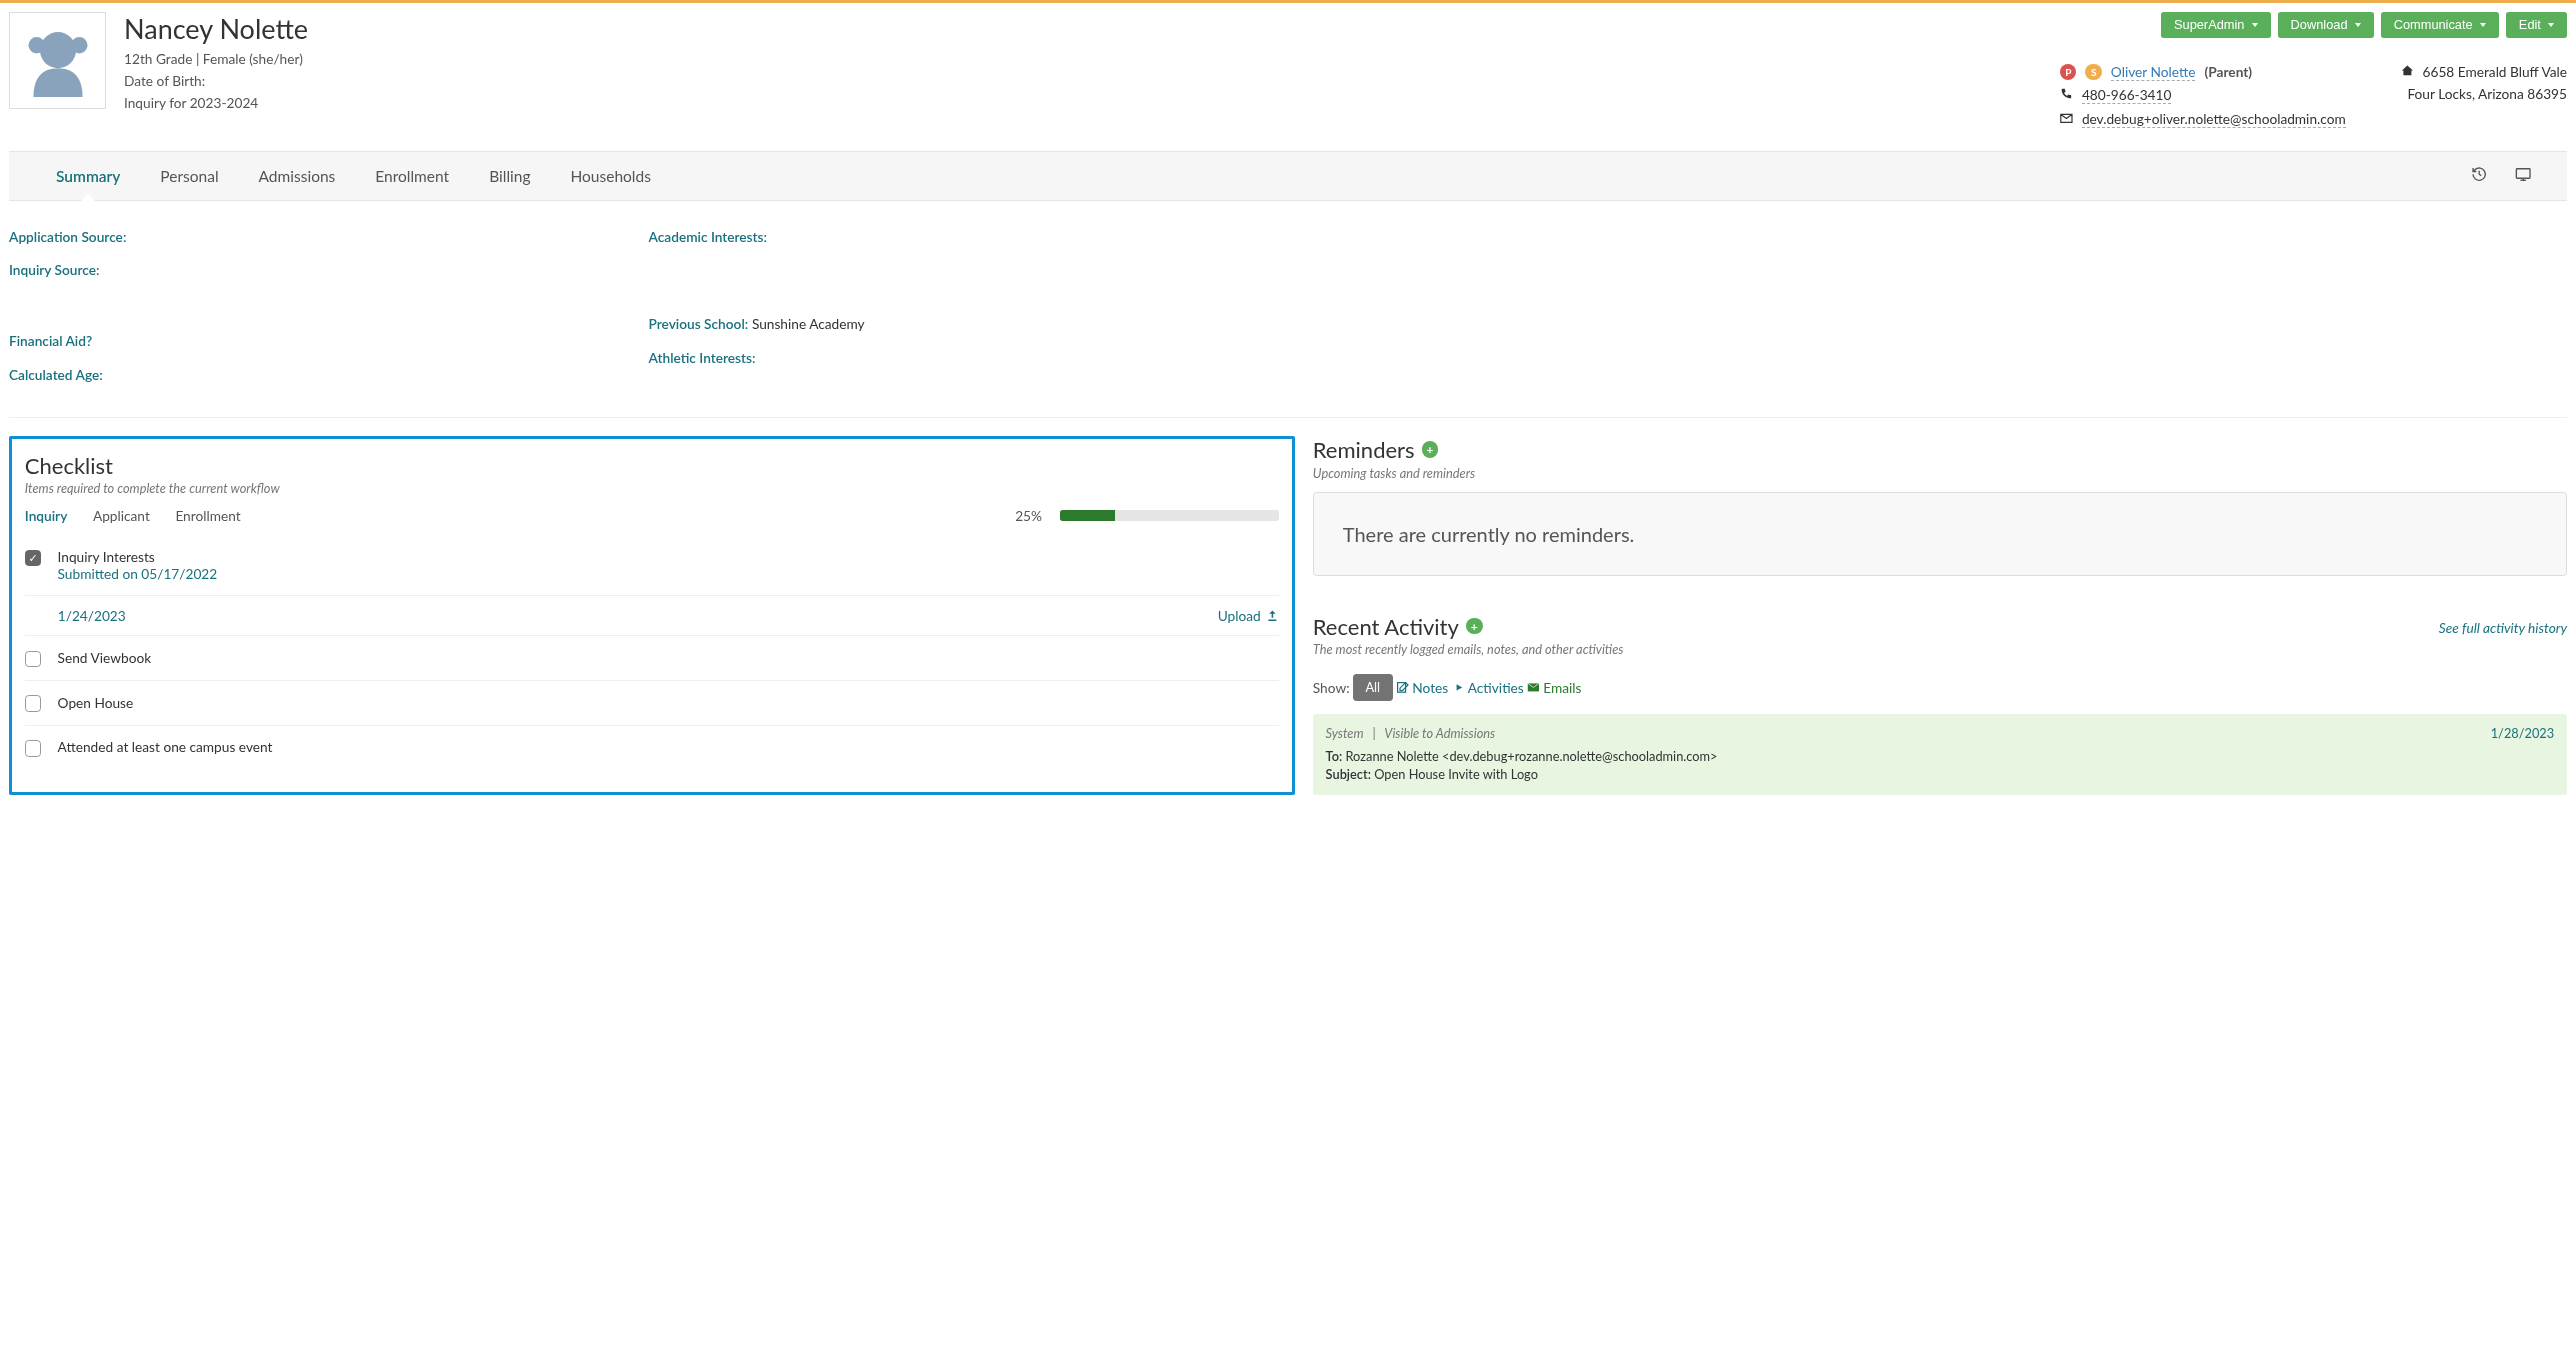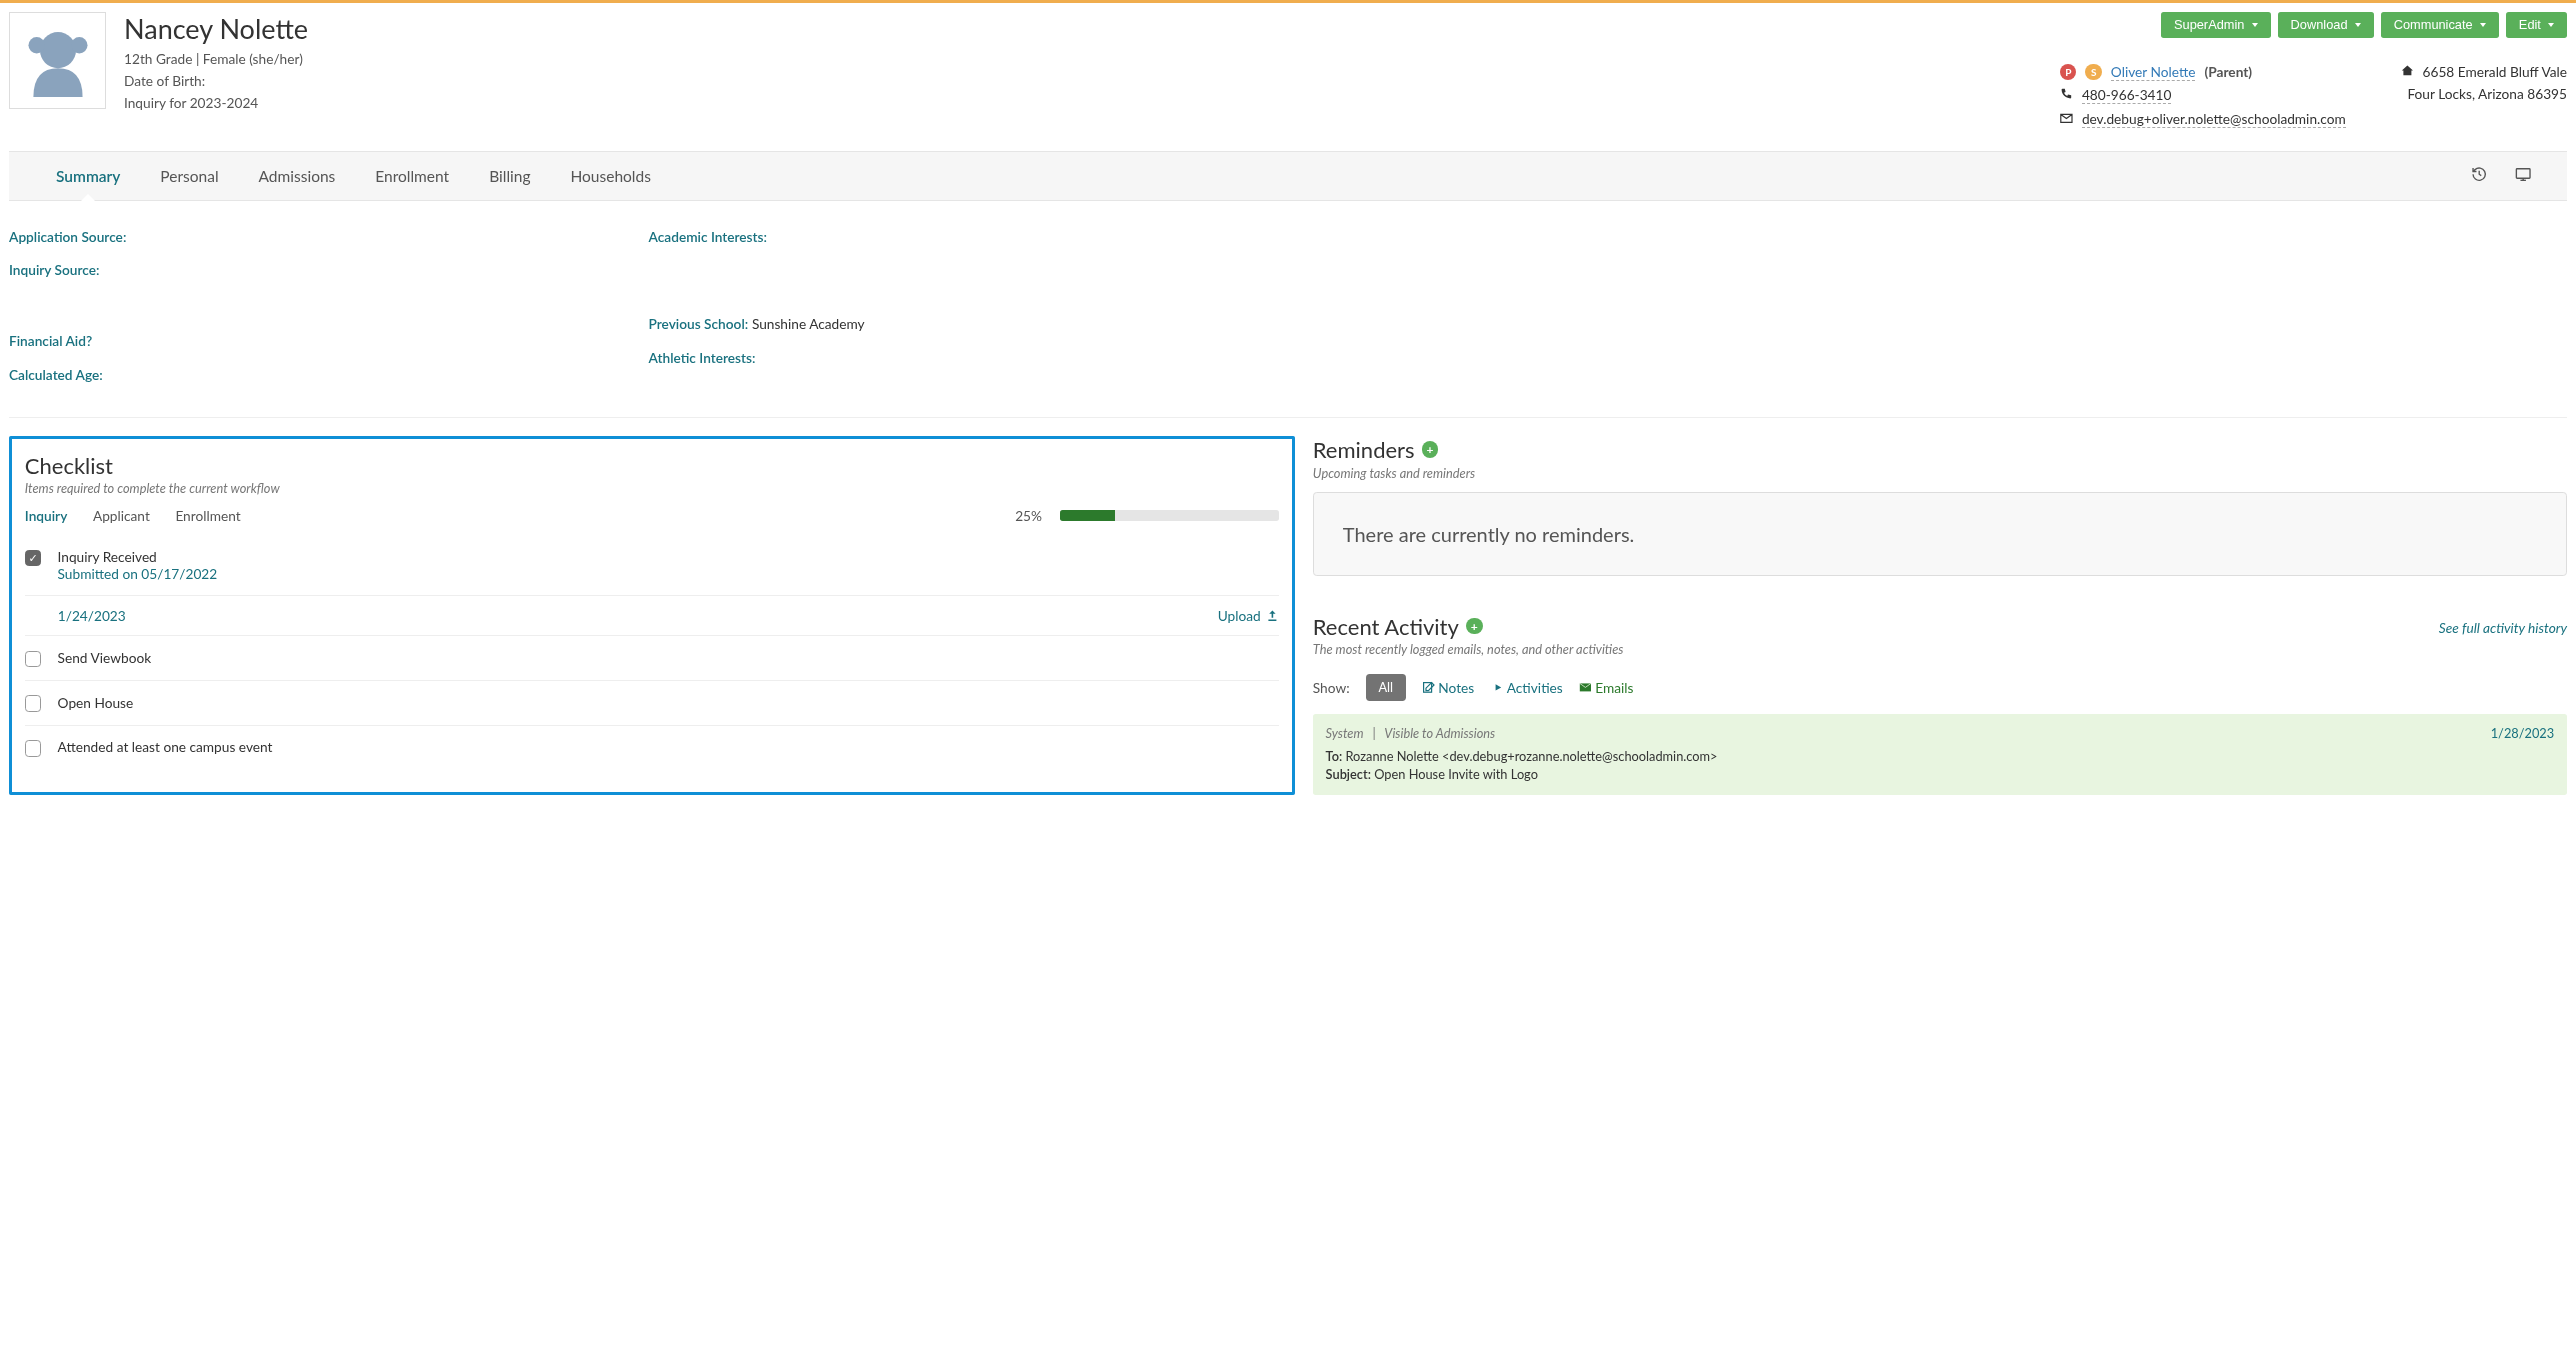--- a/index.html
+++ b/index.html
@@ -134,21 +134,21 @@
   }
   
   .empty-box {
     border:0.9px solid #ddd; border-radius:3.7px; background:#f8f8f8;
     padding:29px; color:#555; font-size:20px; margin-bottom:37px;
   }
   
   .activity-head { display:flex; align-items:center; justify-content:space-between; }
   .full-history { color:#19717f; font-style:italic; font-size:13.7px; cursor:pointer; }
   
-  .show-row { display:flex; align-items:center; gap:16px; margin:16.4px 0 12.8px 0; }
+  .show-row { display:flex; align-items:center; gap:3px; margin:16.4px 0 12.8px 0; }
   .show-label { color:#555; }
   .pill-all { background:#737373; color:#fff; padding:5.5px 12.8px; border-radius:3.7px; font-size:12.8px; cursor:pointer; }
   .filter-link { color:#19717f; font-size:13.7px; display:flex; align-items:center; gap:3.7px; cursor:pointer; }
   .filter-link.green { color:#2c7a2c; }
   
   .activity-card { background:#e8f5e0; border-radius:2.7px; padding:11px 12.8px; }
   .act-top { display:flex; justify-content:space-between; font-size:12.8px; margin-bottom:7.3px; }
   .act-meta { color:#777; font-style:italic; }
   .act-date { color:#19717f; }
   .act-line { font-size:12.8px; color:#333; margin-bottom:1.8px; }
@@ -296,21 +296,21 @@
           <span class="prog-pct">25%</span>
           <div class="prog-bar">
               <div class="prog-fill" style="width:25%"></div>
             </div>
         </div>
       </div>
 
       <div class="chk-item">
         <div class="chk-box checked"></div>
         <div class="chk-body">
-          <div class="chk-title">Inquiry Received</div>
+          <div class="chk-title">Inquiry Interests</div>
           <div class="chk-link">Submitted on 05/17/2022</div>
         </div>
       </div>
       <div class="chk-row2">
         <span class="chk-link">1/24/2023</span>
         <span class="upload-link">
           <span>Upload</span>
           <svg width="12.8" height="12.8" viewBox="0 0 16 16" fill="#19717f">
               <path d="M8 2l4 4h-3v5H7V6H4z M3 13h10v2H3z"></path>
             </svg>

